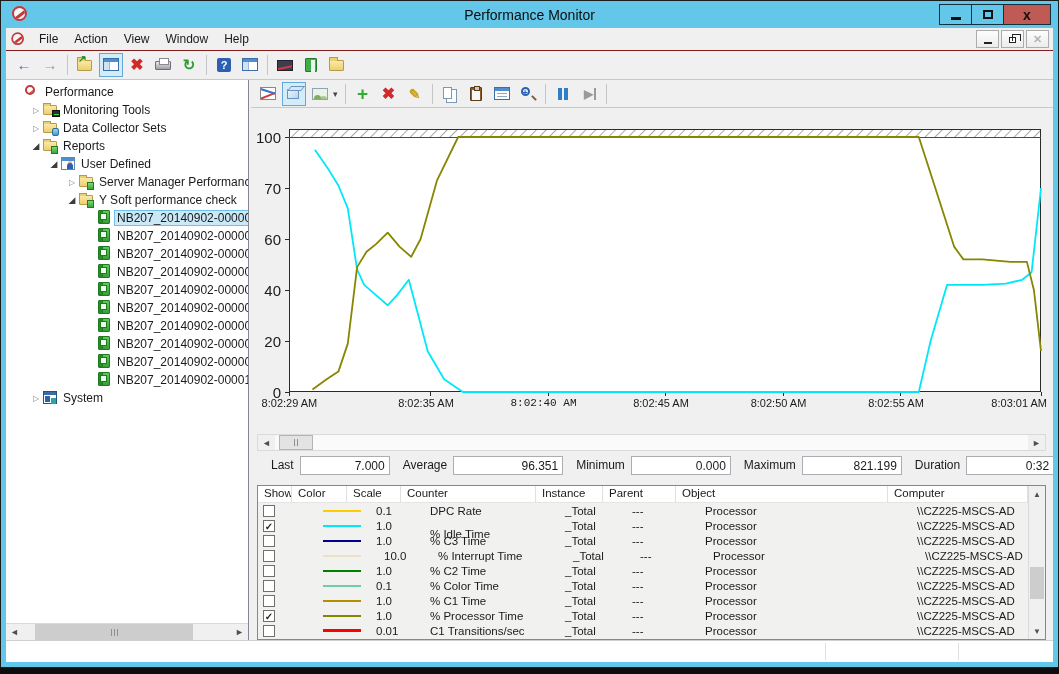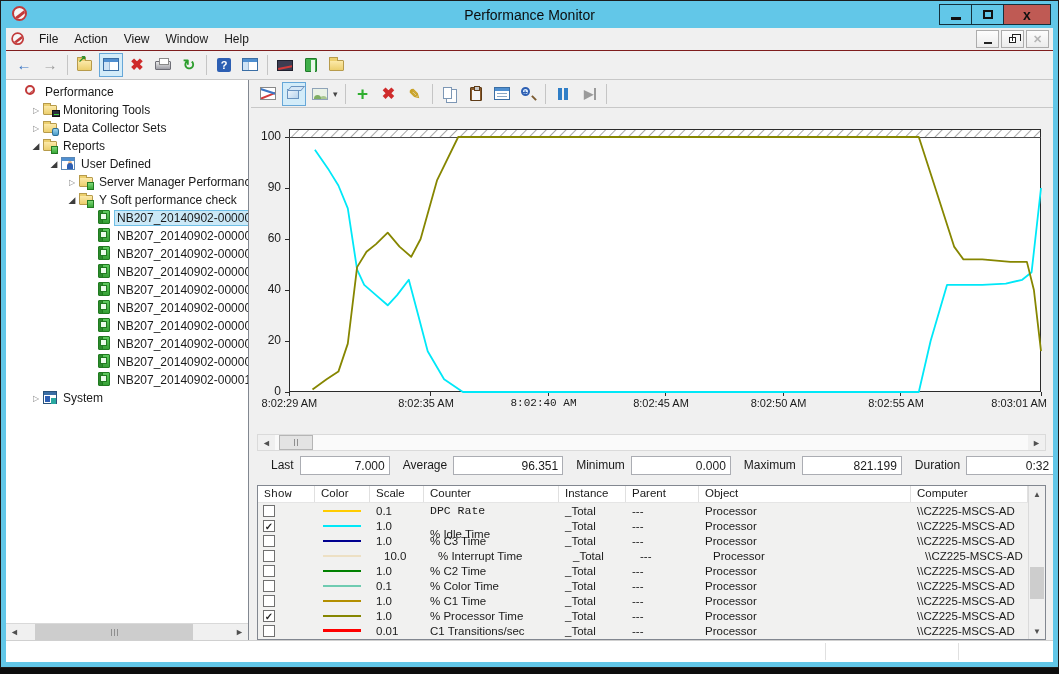--- a/index.html
+++ b/index.html
@@ -114,21 +114,21 @@
   .hscroll { height:17px; flex:none; background:#f0f0f0; border-top:1px solid #d9d9d9; display:flex; align-items:stretch; }
   .sb-btn { width:17px; flex:none; background:#f0f0f0; display:flex; align-items:center; justify-content:center; color:#505050; font-size:9px; }
   .sb-track { flex:1; background:#f0f0f0; position:relative; }
   .sb-thumb { position:absolute; top:0; bottom:0; background:#cdcdcd; display:flex; align-items:center; justify-content:center; gap:2px; }
   .grip { width:1px; height:7px; background:#8f8f8f; }
   .rightpane { flex:1; display:flex; flex-direction:column; overflow:hidden; padding-left:2px; }
   
   .chart-toolbar { height:28px; flex:none; border-bottom:1px solid #c8c8c8; display:flex; align-items:center; padding-left:4px; background:#f0f0f0; }
   .chart-wrap { height:322px; flex:none; position:relative; background:#f0f0f0; }
   .plot-svg { position:absolute; left:34px; top:20px; overflow:visible; }
-  .ylab { position:absolute; font-size:12px; color:#1a1a1a; text-align:right; width:26px; }
+  .ylab { position:absolute; font-size:15px; color:#1a1a1a; text-align:right; width:26px; }
   .xlab { position:absolute; font-size:11px; color:#1a1a1a; white-space:nowrap; }
   .time-scrollbar { height:17px; flex:none; margin:4px 7px 0 6px; border:1px solid #dadada; display:flex; }
   .time-scrollbar .sb-track { background:#fafafa; }
   .time-scrollbar .sb-thumb { background:#e3e3e3; border:1px solid #b5b5b5; }
   
   .stats { height:28px; flex:none; display:flex; align-items:center; padding:0 18px 0 20px; gap:13px; }
   .stat-group { display:flex; align-items:center; gap:6px; flex:none; }
   .stat-label { font-size:12px; }
   .stat-box { height:19px; background:#fff; border:1px solid #abadb3; font-size:12px; text-align:right; padding:2px 4px 0 2px; }
   
@@ -484,21 +484,21 @@
             <line x1="-4" y1="8.5" x2="0" y2="8.5" stroke="#2b2b2b"></line>
             <line x1="-4" y1="59.5" x2="0" y2="59.5" stroke="#2b2b2b"></line>
             <line x1="-4" y1="110.5" x2="0" y2="110.5" stroke="#2b2b2b"></line>
             <line x1="-4" y1="161.5" x2="0" y2="161.5" stroke="#2b2b2b"></line>
             <line x1="-4" y1="212.5" x2="0" y2="212.5" stroke="#2b2b2b"></line>
             <line x1="-4" y1="263.5" x2="0" y2="263.5" stroke="#2b2b2b"></line>
             <polyline points="25.9,20.8 39.9,41.1 49.4,56.5 58.8,79.4 68.1,140.6 75.2,155.9 87.0,166.1 98.7,176.3 108.1,166.1 119.8,150.8 129.3,186.5 138.7,222.2 155.1,250.3 173.9,263.0 629.8,263.0 641.6,212.0 658.0,155.9 674.4,155.9 693.3,155.9 716.8,154.6 733.2,150.8 742.6,143.2 752.0,59.0" fill="none" stroke="#00e8f8" stroke-width="1.8" stroke-linejoin="round"></polyline>
             <polyline points="23.5,260.4 37.6,250.3 49.4,242.6 58.8,214.6 68.1,138.1 77.5,122.8 87.0,115.1 98.7,103.6 110.5,117.6 122.2,127.8 131.6,110.0 148.0,51.4 169.2,8.0 629.8,8.0 646.3,59.0 665.1,117.6 674.4,130.4 693.3,130.4 721.4,132.9 737.9,132.9 744.9,161.0 752.0,222.2" fill="none" stroke="#868600" stroke-width="1.8" stroke-linejoin="round"></polyline>
           </svg>
       <div class="ylab" style="left: 4px; top: 21px;">100</div>
-          <div class="ylab" style="left: 4px; top: 72px;">90</div>
+          <div class="ylab" style="left: 4px; top: 72px;">70</div>
           <div class="ylab" style="left: 4px; top: 123px;">60</div>
           <div class="ylab" style="left: 4px; top: 174px;">40</div>
           <div class="ylab" style="left: 4px; top: 225px;">20</div>
           <div class="ylab" style="left: 4px; top: 276px;">0</div>
           <div class="xlab" style="top: 289px; left: 34px; transform: translateX(-42%);">8:02:29 AM</div>
           <div class="xlab" style="top: 289px; left: 175px; transform: translateX(-50%);">8:02:35 AM</div>
           <div class="xlab" style="top: 289px; left: 292.5px; transform: translateX(-50%); font-family: Liberation Mono, monospace;">8:02:40 AM</div>
           <div class="xlab" style="top: 289px; left: 410px; transform: translateX(-50%);">8:02:45 AM</div>
           <div class="xlab" style="top: 289px; left: 527.5px; transform: translateX(-50%);">8:02:50 AM</div>
           <div class="xlab" style="top: 289px; left: 645px; transform: translateX(-50%);">8:02:55 AM</div>
@@ -535,39 +535,39 @@
           </div>
           <div class="stat-group">
             <span class="stat-label">Duration</span>
             <span class="stat-box" style="width: 88px;">0:32</span>
           </div>
         </div>
 
       <div class="legend">
         <div class="legend-main">
           <div class="legend-header" id="legend-header">
-              <div class="lh-cell" style="width: 57px; flex: 0 0 auto; font-family: Liberation Mono, monospace;">Show</div>
+              <div class="lh-cell" style="width: 34px; flex: 0 0 auto;">Show</div>
               <div class="lh-cell" style="width: 55px; flex: 0 0 auto;">Color</div>
               <div class="lh-cell" style="width: 54px; flex: 0 0 auto;">Scale</div>
               <div class="lh-cell" style="width: 135px; flex: 0 0 auto;">Counter</div>
               <div class="lh-cell" style="width: 67px; flex: 0 0 auto;">Instance</div>
               <div class="lh-cell" style="width: 73px; flex: 0 0 auto;">Parent</div>
               <div class="lh-cell" style="width: 212px; flex: 0 0 auto;">Object</div>
               <div class="lh-cell" style="width: 130px; flex: 1 1 0%;">Computer</div>
             </div>
           <div class="legend-body" id="legend-body">
               <div class="legend-row">
                 <div class="lr-cell" style="width: 57px; padding: 0px;">
                   <div class="cb"></div>
                 </div>
                 <div class="lr-cell" style="width: 55px; padding: 0px;">
                   <div class="swatch" style="border-top-color: rgb(255, 204, 0); border-top-width: 2px;"></div>
                 </div>
                 <div class="lr-cell" style="width: 54px;">0.1</div>
-                <div class="lr-cell" style="width: 135px; font-family: Liberation Mono, monospace;">DPC Rate</div>
+                <div class="lr-cell" style="width: 135px;">DPC Rate</div>
                 <div class="lr-cell" style="width: 67px;">_Total</div>
                 <div class="lr-cell" style="width: 73px;">---</div>
                 <div class="lr-cell" style="width: 212px;">Processor</div>
                 <div class="lr-cell" style="width: 130px; flex: 1 1 0%;">\\CZ225-MSCS-AD</div>
               </div>
               <div class="legend-row">
                 <div class="lr-cell" style="width: 57px; padding: 0px;">
                   <div class="cb">✓</div>
                 </div>
                 <div class="lr-cell" style="width: 55px; padding: 0px;">

